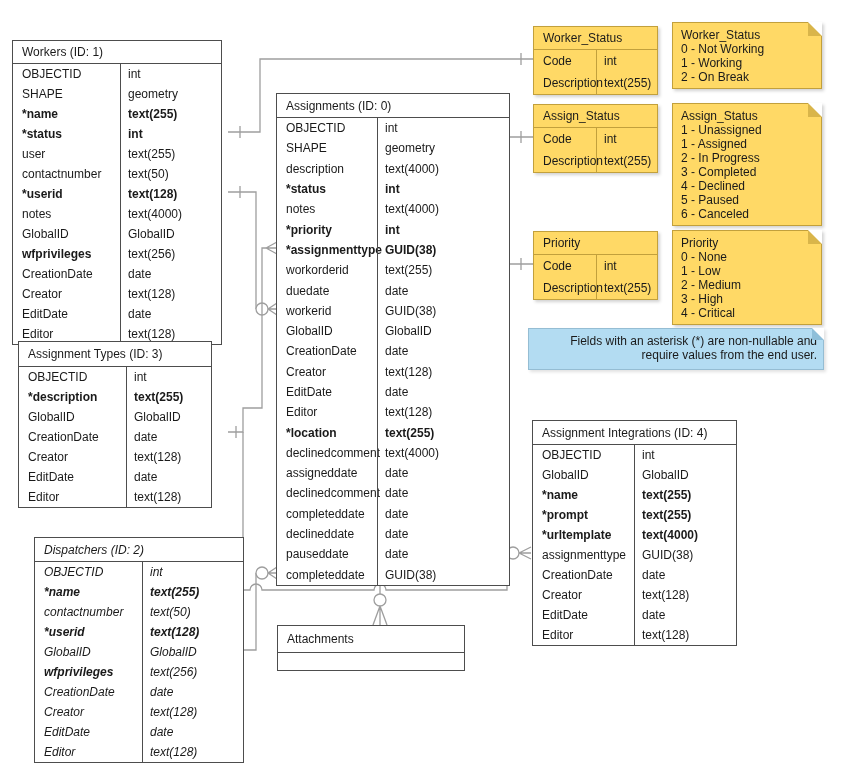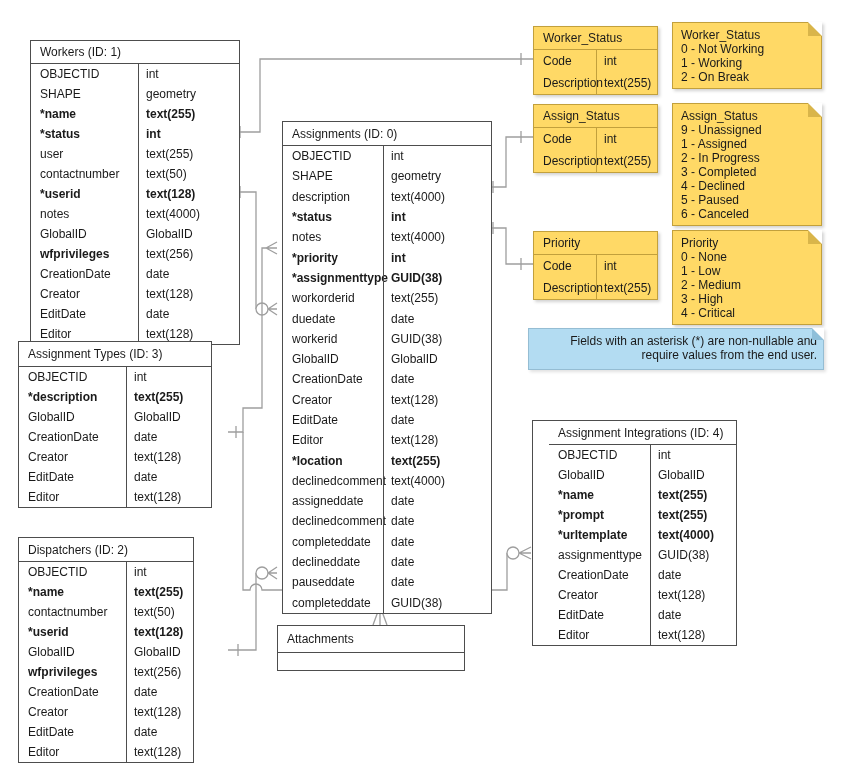--- a/index.html
+++ b/index.html
@@ -56,26 +56,26 @@
     background:var(--blue-fill,#B3DCF2);
     border-color:var(--blue-border,#95BDD3);
     box-shadow:2px 2px 3px rgba(0,0,0,0.12);
   }
   .note.blue::after{
     border-width:0 12px 12px 0;
     border-color:transparent #ffffff var(--blue-fold,#8FBFD9) transparent;
   }
 
   
-  #e-workers{left:30px;top:40px;width:210px;--rh:20px;--split:107px;--hh:22px;}
+  #e-workers{left:12px;top:40px;width:210px;--rh:20px;--split:107px;--hh:22px;}
   #e-assignment_types{left:18px;top:341px;width:194px;--rh:20px;--split:107px;--hh:24px;}
-  #e-dispatchers{left:18px;top:537px;width:176px;--rh:20px;--split:107px;--hh:23px;}
-  #e-assignments{left:282px;top:93px;width:210px;margin-top:28px;--rh:20.3px;--split:100px;--hh:23px;}
+  #e-dispatchers{left:34px;top:537px;width:210px;font-style:italic;--rh:20px;--split:107px;--hh:23px;}
+  #e-assignments{left:276px;top:93px;width:234px;--rh:20.3px;--split:100px;--hh:23px;}
   #e-attachments{left:277px;top:625px;width:188px;--rh:17px;--hh:26px;}
-  #e-assignment_integrations{left:532px;top:420px;width:205px;padding-left:16px;--rh:20px;--split:101px;--hh:23px;}
+  #e-assignment_integrations{left:532px;top:420px;width:205px;--rh:20px;--split:101px;--hh:23px;}
   #e-worker_status{left:533px;top:26px;width:125px;--rh:22px;--split:62px;--hh:22px;}
   #e-assign_status{left:533px;top:104px;width:125px;--rh:22px;--split:62px;--hh:22px;}
   #e-priority{left:533px;top:231px;width:125px;--rh:22px;--split:62px;--hh:22px;}
 
   
   #n-worker_status_note{left:672px;top:22px;width:150px;min-height:66px;}
   #n-assign_status_note{left:672px;top:103px;width:150px;min-height:116px;}
   #n-priority_note{left:672px;top:230px;width:150px;min-height:88px;}
   #n-asterisk_note{left:528px;top:328px;width:296px;min-height:42px;text-align:right;}
 </style>
@@ -448,21 +448,21 @@
     </div>
 
   <div class="note" id="n-worker_status_note">
       <div class="nline">Worker_Status</div>
       <div class="nline">0 - Not Working</div>
       <div class="nline">1 - Working</div>
       <div class="nline">2 - On Break</div>
     </div>
   <div class="note" id="n-assign_status_note">
       <div class="nline">Assign_Status</div>
-      <div class="nline">9 - Unassigned</div>
+      <div class="nline">1 - Unassigned</div>
       <div class="nline">1 - Assigned</div>
       <div class="nline">2 - In Progress</div>
       <div class="nline">3 - Completed</div>
       <div class="nline">4 - Declined</div>
       <div class="nline">5 - Paused</div>
       <div class="nline">6 - Canceled</div>
     </div>
   <div class="note" id="n-priority_note">
       <div class="nline">Priority</div>
       <div class="nline">0 - None</div>

